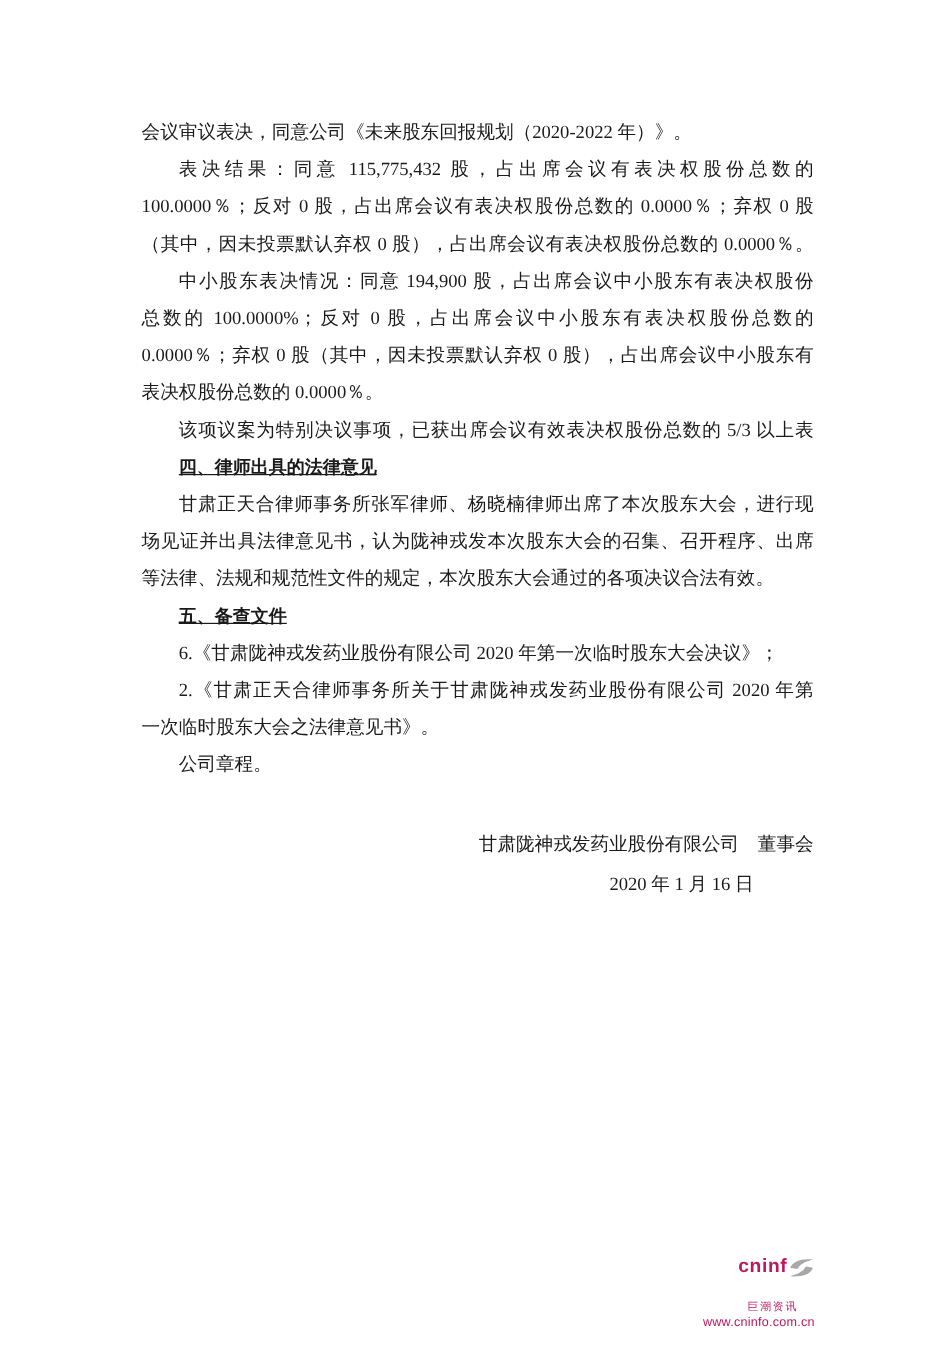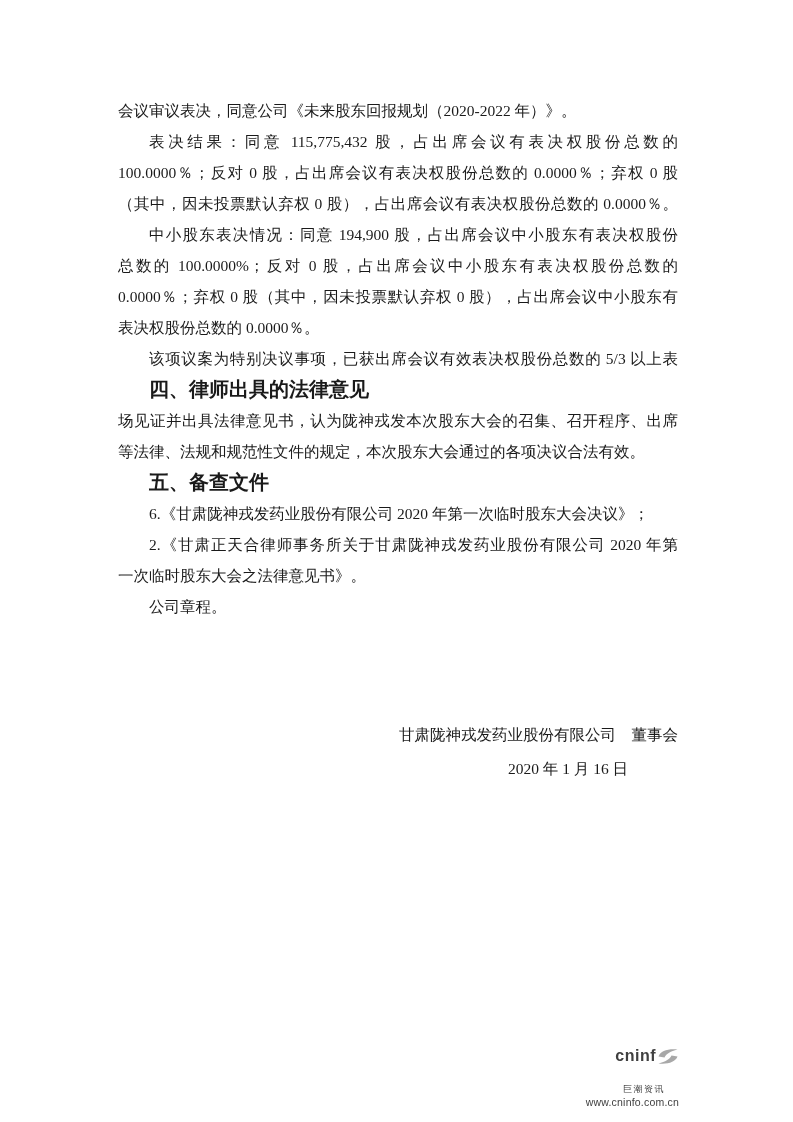--- a/index.html
+++ b/index.html
@@ -33,41 +33,42 @@
   .just {
     text-align: justify;
     text-align-last: justify;
   }
   .ind {
     text-indent: 31px;
   }
   .heading {
     font-family: "Liberation Sans", "DejaVu Sans", sans-serif;
     font-weight: bold;
-    font-size: 20px;
+    font-size: 15px;
+    text-decoration: underline;
   }
   .signature {
-    margin-top: 96px;
+    margin-top: 34px;
     line-height: 34px;
     font-size: 15.5px;
   }
   .sig-company {
     text-align: right;
   }
   .sig-date {
     text-align: right;
     padding-right: 50px;
   }
   .cninfo {
     position: absolute;
     right: 3px;
     bottom: 15px;
     text-align: right;
     font-family: "Liberation Sans", "DejaVu Sans", sans-serif;
-    color: #404040;
+    color: #be185d;
     line-height: 1;
   }
   .cninfo .brand-row {
     display: flex;
     justify-content: flex-end;
     align-items: center;
     gap: 1px;
   }
   .cninfo .brand {
     font-weight: bold;
@@ -94,20 +95,21 @@
     <div class="line">会议审议表决，同意公司《未来股东回报规划（2020-2022 年）》。</div>
     <div class="line ind just">表决结果：同意 115,775,432 股，占出席会议有表决权股份总数的</div>
     <div class="line just">100.0000％；反对 0 股，占出席会议有表决权股份总数的 0.0000％；弃权 0 股</div>
     <div class="line just">（其中，因未投票默认弃权 0 股），占出席会议有表决权股份总数的 0.0000％。</div>
     <div class="line ind just">中小股东表决情况：同意 194,900 股，占出席会议中小股东有表决权股份</div>
     <div class="line just">总数的 100.0000%；反对 0 股，占出席会议中小股东有表决权股份总数的</div>
     <div class="line just">0.0000％；弃权 0 股（其中，因未投票默认弃权 0 股），占出席会议中小股东有</div>
     <div class="line">表决权股份总数的 0.0000％。</div>
     <div class="line ind just">该项议案为特别决议事项，已获出席会议有效表决权股份总数的 5/3 以上表</div>
     <div class="line ind heading">四、律师出具的法律意见</div>
+    <div class="line ind just">甘肃正天合律师事务所张军律师、杨晓楠律师出席了本次股东大会，进行现</div>
     <div class="line just">场见证并出具法律意见书，认为陇神戎发本次股东大会的召集、召开程序、出席</div>
     <div class="line">等法律、法规和规范性文件的规定，本次股东大会通过的各项决议合法有效。</div>
     <div class="line ind heading">五、备查文件</div>
     <div class="line ind">6.《甘肃陇神戎发药业股份有限公司 2020 年第一次临时股东大会决议》；</div>
     <div class="line ind just">2.《甘肃正天合律师事务所关于甘肃陇神戎发药业股份有限公司 2020 年第</div>
     <div class="line">一次临时股东大会之法律意见书》。</div>
     <div class="line ind">公司章程。</div>
 
     <div class="signature">
       <div class="sig-company">甘肃陇神戎发药业股份有限公司　董事会</div>

